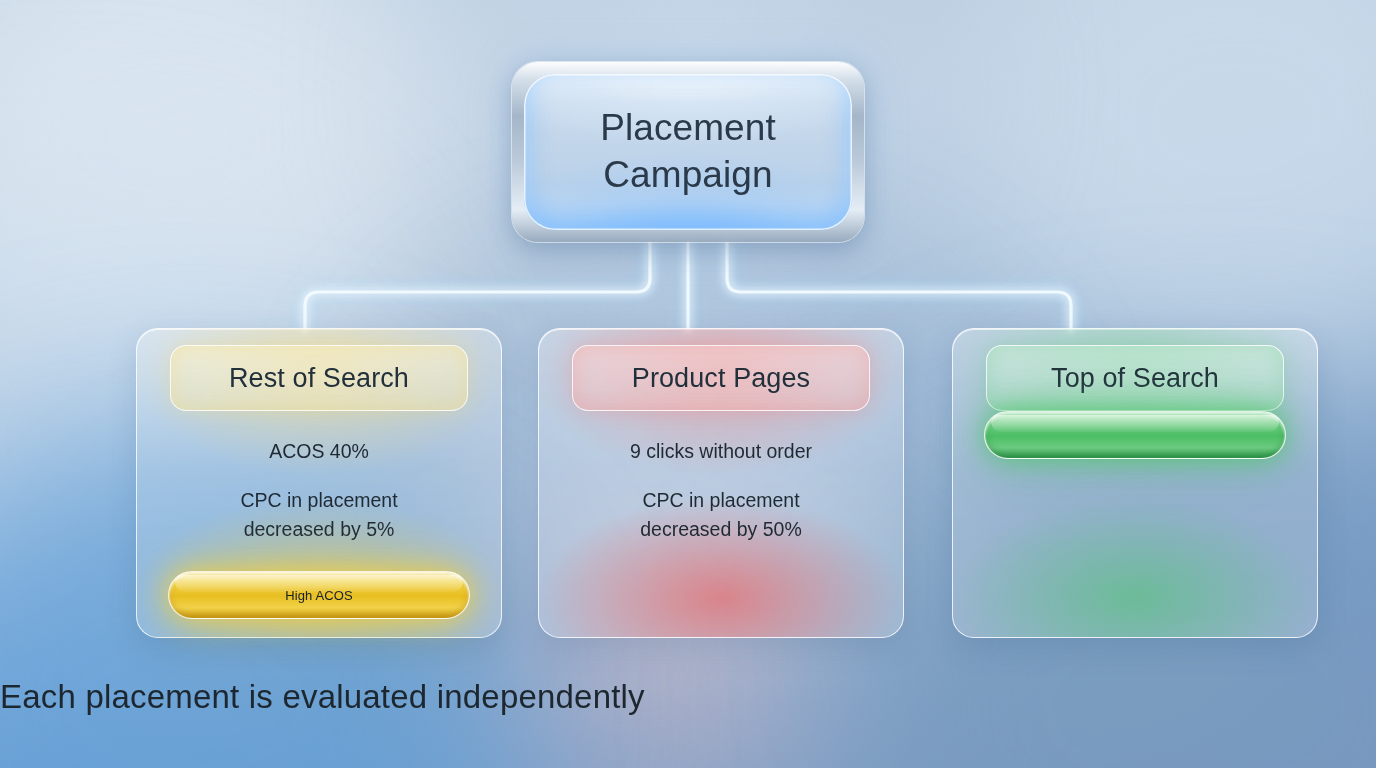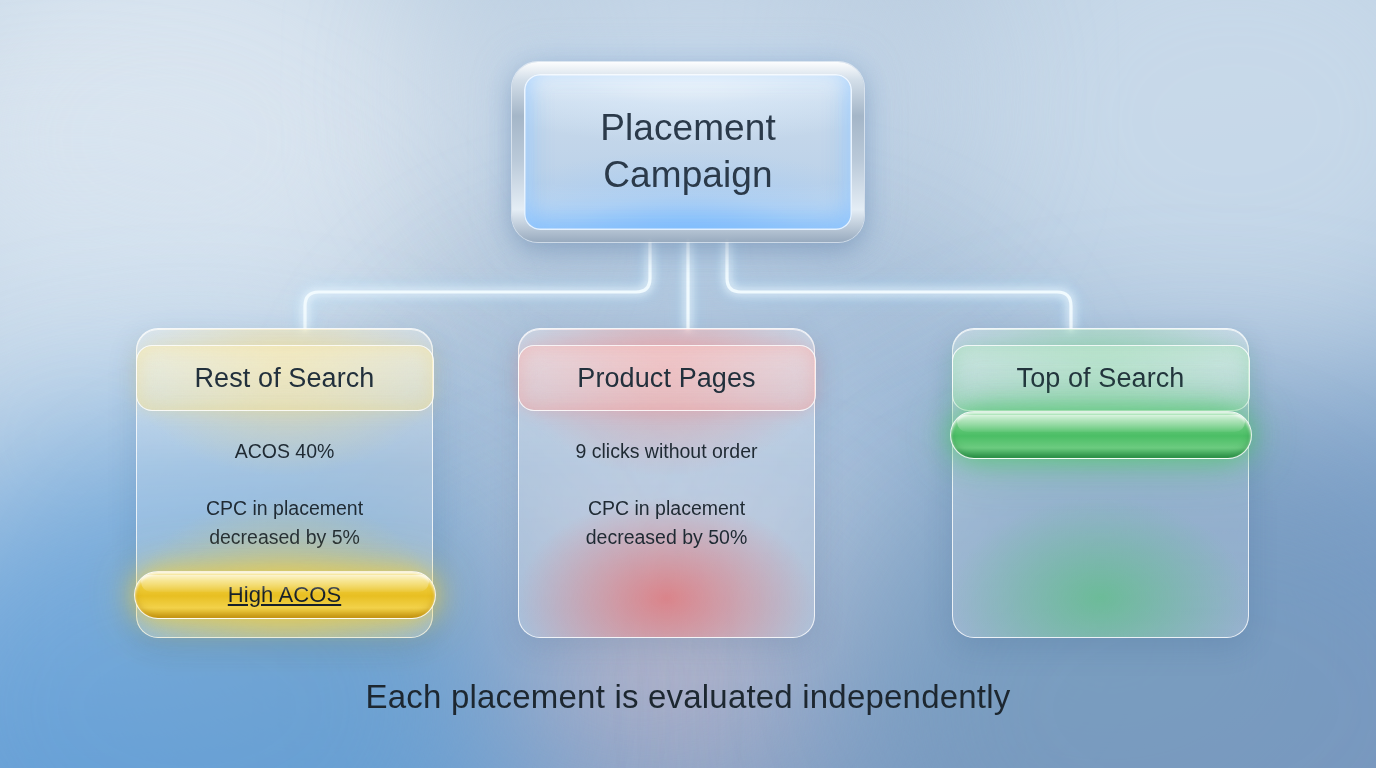--- a/index.html
+++ b/index.html
@@ -87,21 +87,21 @@
       0 0 0 1px rgba(255,255,255,0.55),
       0 8px 26px rgba(40,70,110,0.28),
       0 0 40px rgba(150,195,240,0.35);
     padding: 12px;
     box-sizing: border-box;
   }
   #root-inner {
     position: relative;
     width: 100%;
     height: 100%;
-    border-radius: 16px;
+    border-radius: 31px;
     background:
       radial-gradient(120% 95% at 50% 108%, rgba(120,185,255,0.80) 0%, rgba(140,195,255,0.30) 32%, rgba(255,255,255,0.0) 62%),
       radial-gradient(110% 80% at 50% -12%, rgba(255,255,255,0.92) 0%, rgba(222,236,250,0.55) 40%, rgba(255,255,255,0.0) 72%),
       linear-gradient(180deg, #cfe0f0 0%, #c3d6ea 40%, #bcd2e9 70%, #cfe2f4 100%);
     box-shadow:
       inset 0 0 0 1.5px rgba(255,255,255,0.75),
       inset 0 -14px 26px rgba(110,180,255,0.55),
       inset 0 10px 20px rgba(255,255,255,0.55),
       inset 6px 0 18px rgba(120,185,255,0.35),
       inset -6px 0 18px rgba(120,185,255,0.35);
@@ -115,38 +115,38 @@
     color: #2b3a4a;
     text-align: center;
     letter-spacing: 0.1px;
     white-space: pre-line;
   }
 
   
   .card {
     position: absolute;
     top: 328px;
-    width: 297px;
+    width: 366px;
     height: 310px;
     border-radius: 22px;
     box-sizing: border-box;
     padding: 16px 18px 18px;
     background:
       linear-gradient(180deg, rgba(255,255,255,0.30) 0%, rgba(255,255,255,0.16) 45%, rgba(255,255,255,0.22) 100%);
     border: 1.5px solid rgba(255,255,255,0.80);
     box-shadow:
       0 10px 30px rgba(45,80,125,0.16),
       inset 0 1px 0 rgba(255,255,255,0.75);
     backdrop-filter: blur(2px);
     display: flex;
     flex-direction: column;
     align-items: center;
   }
   #card-0 { left: 136px; }
-  #card-1 { left: 518px; justify-content: center; }
+  #card-1 { left: 538px; justify-content: center; }
   #card-2 { left: 952px; }
 
   
   .card-glow {
     position: absolute;
     left: 0; right: 0;
     border-radius: 22px;
     pointer-events: none;
   }
   .glow-top { top: 0; height: 150px; }
@@ -195,49 +195,47 @@
   .card-body {
     position: relative;
     z-index: 2;
     flex: 1;
     width: 100%;
     display: flex;
     flex-direction: column;
     align-items: center;
     padding-top: 26px;
     box-sizing: border-box;
-    gap: 28px;
   }
   .card-line {
     font-size: 19.5px;
     line-height: 1.48;
     color: #1f2a33;
     text-align: center;
     white-space: pre-line;
   }
-  .card-line + .card-line { }
+  .card-line + .card-line { margin-top: 20px; }
 
   
   .card-pill {
     position: relative;
     z-index: 2;
     width: 302px;
     height: 48px;
     border-radius: 24px;
     display: flex;
     align-items: center;
     justify-content: center;
     box-sizing: border-box;
     border: 1.5px solid rgba(255,255,255,0.85);
   }
   .card-pill-text {
-    font-size: 22px;
+    font-size: 13px;
     color: #17202a;
     letter-spacing: 0.1px;
-    text-decoration: underline;
   }
   #card-0 .card-pill {
     background:
       linear-gradient(180deg, #f7e79a 0%, #f2d549 18%, #e8bf22 52%, #f2d24a 78%, #cf9f10 100%);
     box-shadow:
       0 0 26px rgba(242,208,60,0.80),
       0 0 52px rgba(242,208,60,0.45),
       inset 0 2px 3px rgba(255,255,255,0.80),
       inset 0 -3px 6px rgba(160,112,8,0.35);
   }
@@ -268,21 +266,21 @@
     background: linear-gradient(180deg, rgba(255,255,255,0.60) 0%, rgba(255,255,255,0.05) 100%);
     pointer-events: none;
   }
 
   
   #caption {
     position: absolute;
     left: 0;
     top: 678px;
     width: 1376px;
-    text-align: center;
+    text-align: left;
     font-size: 33px;
     color: #1d2730;
     letter-spacing: 0.2px;
   }
 </style>
 </head>
 <body>
 
 <div id="stage">
 

